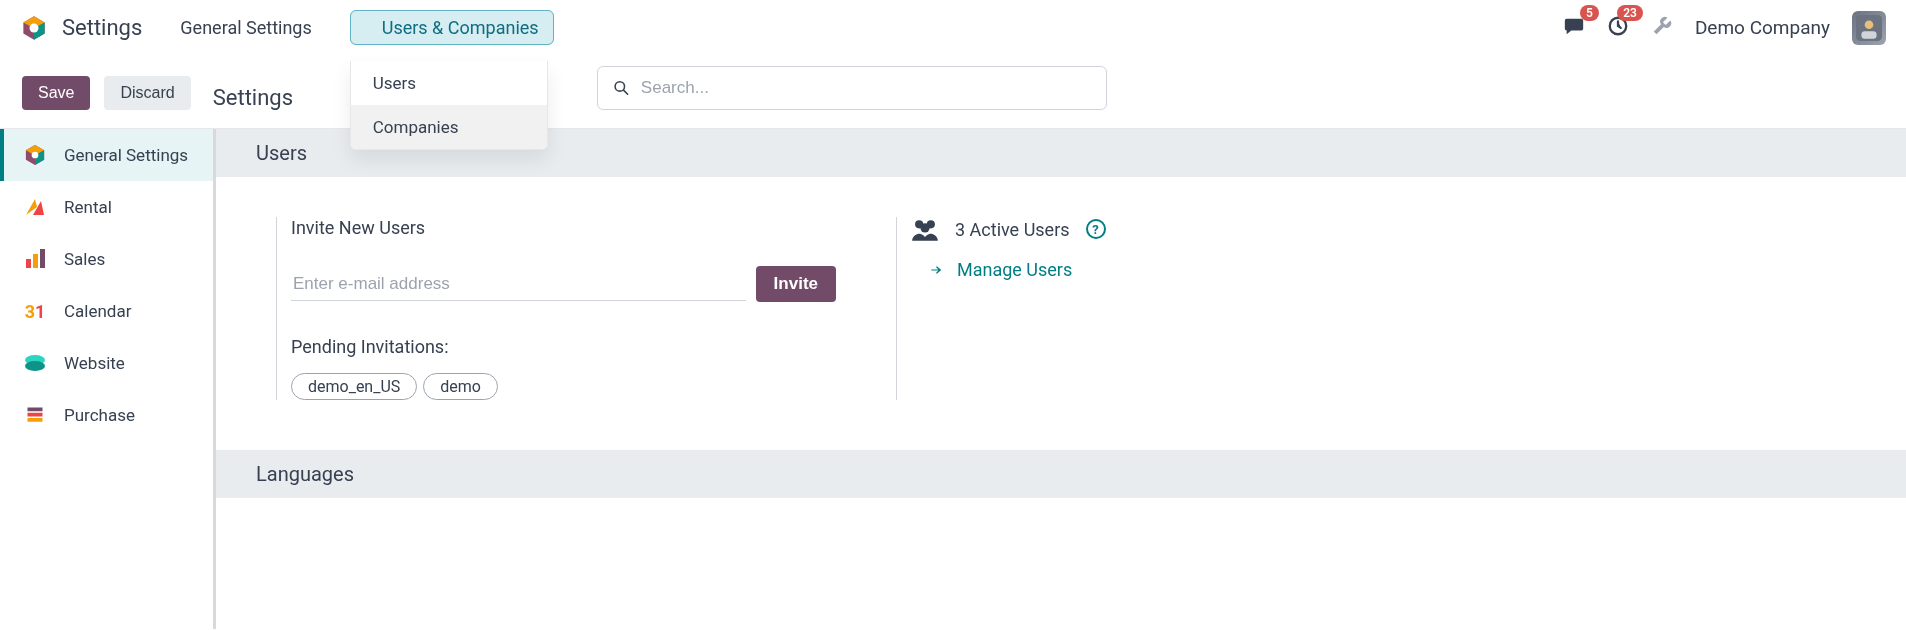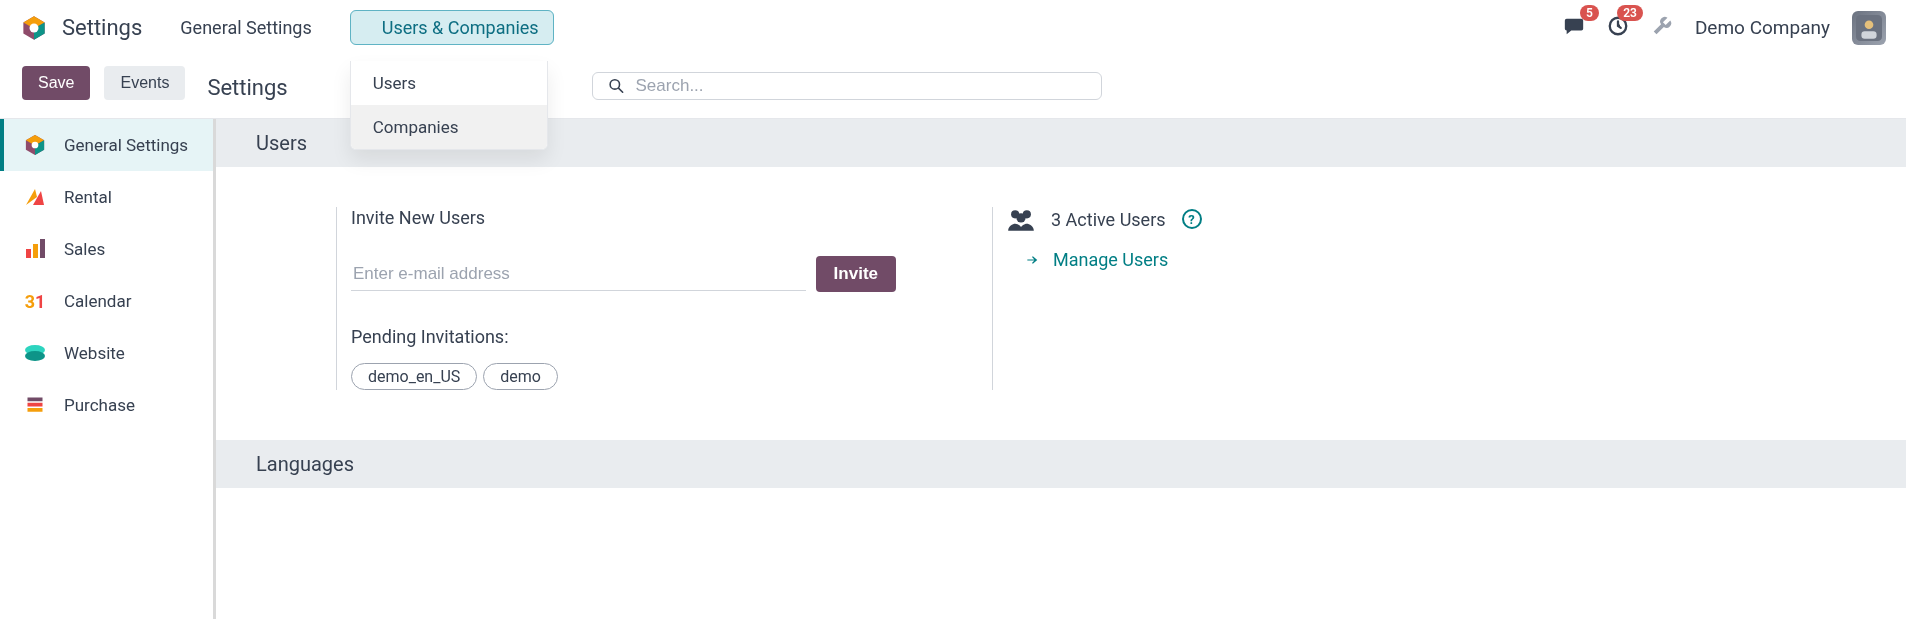--- a/index.html
+++ b/index.html
@@ -63,21 +63,21 @@
     padding: 8px 16px; border-radius: 4px; font-size: 16px; cursor:pointer;
     border:none;
   }
   .btn-primary { background: #714b67; color: #fff; }
   .btn-secondary { background: #e9ecef; color: #374151; }
   .page-title { font-size: 22px; color: #374151; margin-left: 8px; }
 
   .search-wrap {
     margin-left: 290px;
     display: flex; align-items: center;
-    width: 510px; height: 28px;
+    width: 510px; height: 44px;
     border: 1px solid #d1d5db; border-radius: 6px;
     padding: 0 14px; color: #6b7280;
   }
   .search-wrap input {
     border:none; outline:none; font-size:17px; width:100%; color:#374151;
   }
   .search-wrap input::placeholder { color:#9ca3af; }
 
   
   .main { display:flex; border-top: 1px solid #e5e7eb; }
@@ -94,22 +94,22 @@
   .side-item.active {
     background:#e6f4f6; border-left-color:#017e84;
   }
   .side-icon { width:26px; height:26px; display:flex; align-items:center; justify-content:center; }
 
   .content { flex:1; background:#fff; }
   .section-head {
     background:#e9ecef; padding: 12px 40px; font-size:20px; color:#374151;
   }
   .section-body {
-    display:flex; gap: 96px;
-    padding: 40px 0 50px 120px;
+    display:flex; gap: 60px;
+    padding: 40px 0 50px 60px;
   }
   .col-left { width: 560px; }
   .col-left h3 { font-weight:400; font-size:18px; color:#374151; margin-bottom: 28px;}
   .invite-row { display:flex; align-items:center; }
   .email-input {
     flex:1; border:none; border-bottom:1px solid #d1d5db;
     font-size:17px; padding: 6px 2px; outline:none; color:#374151;
   }
   .email-input::placeholder { color:#9ca3af; }
   .invite-btn {
@@ -186,21 +186,21 @@
           <rect width="24" height="24" rx="4" fill="#6b7280"></rect>
           <circle cx="12" cy="9" r="4" fill="#e5c07b"></circle>
           <rect x="5" y="15" width="14" height="7" rx="3" fill="#d1d5db"></rect>
         </svg>
     </span>
   </div>
 </div>
 
 <div class="actionbar">
   <button class="btn btn-primary">Save</button>
-  <button class="btn btn-secondary">Events</button>
+  <button class="btn btn-secondary">Discard</button>
   <span class="page-title">Settings</span>
 
   <div class="search-wrap">
     <svg class="mic" viewBox="0 0 24 24" style="margin-right:10px">
         <circle cx="10" cy="10" r="6" fill="none" stroke="#374151" stroke-width="2"></circle>
         <line x1="15" y1="15" x2="20" y2="20" stroke="#374151" stroke-width="2" stroke-linecap="round"></line>
       </svg>
     <input type="text" placeholder="Search..." style="">
   </div>
 </div>

